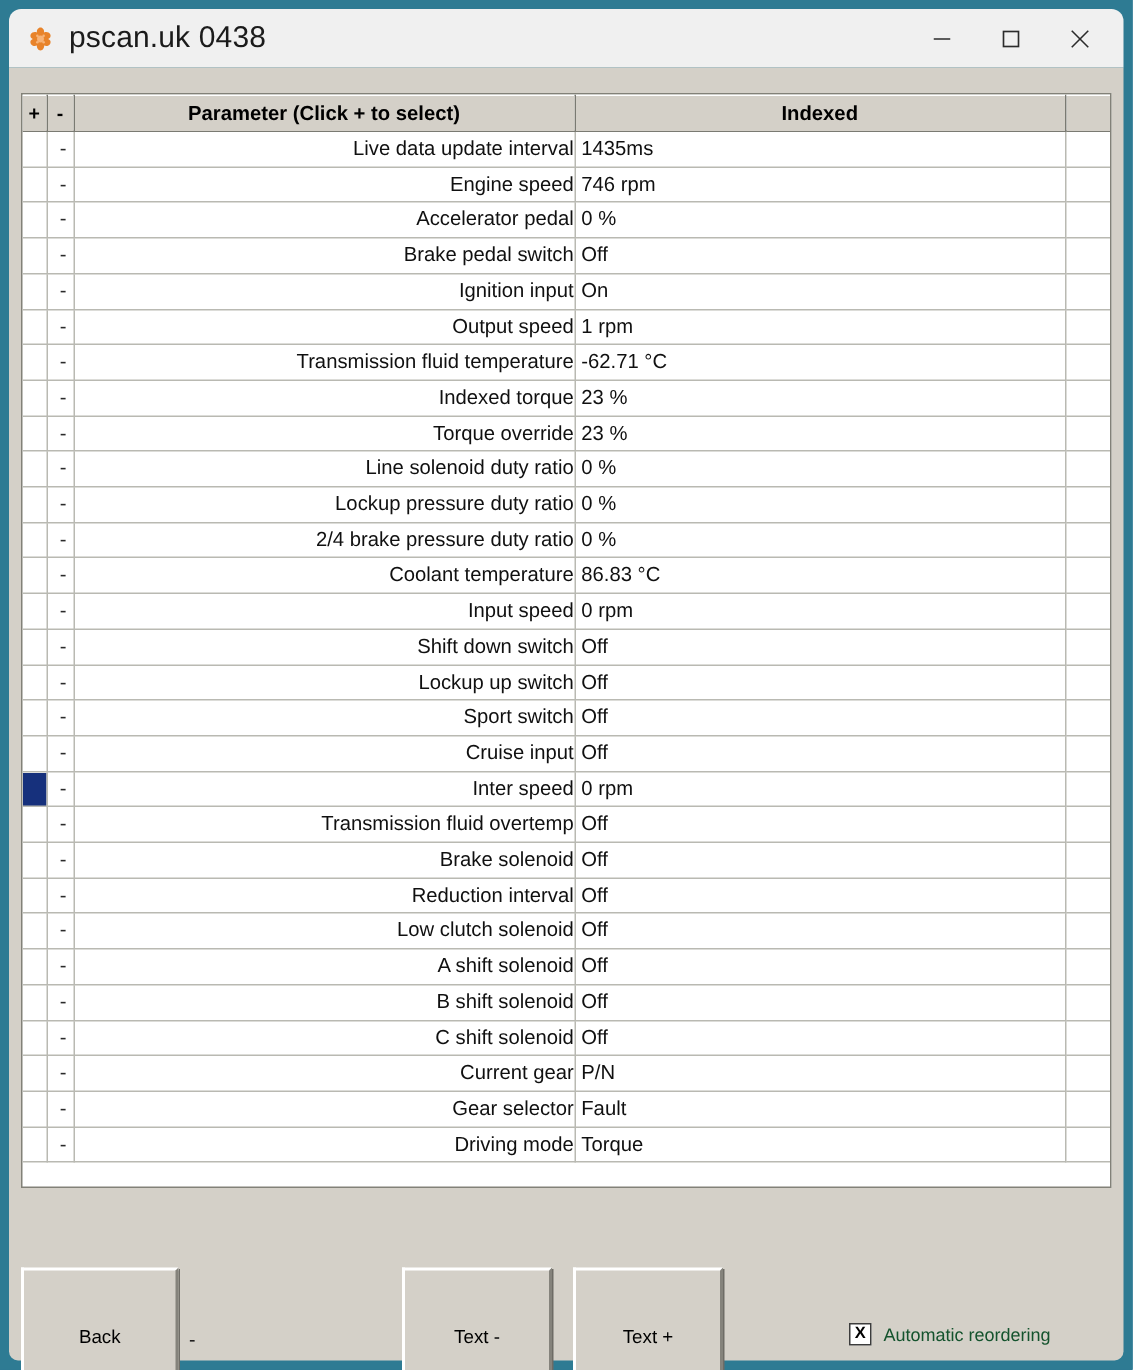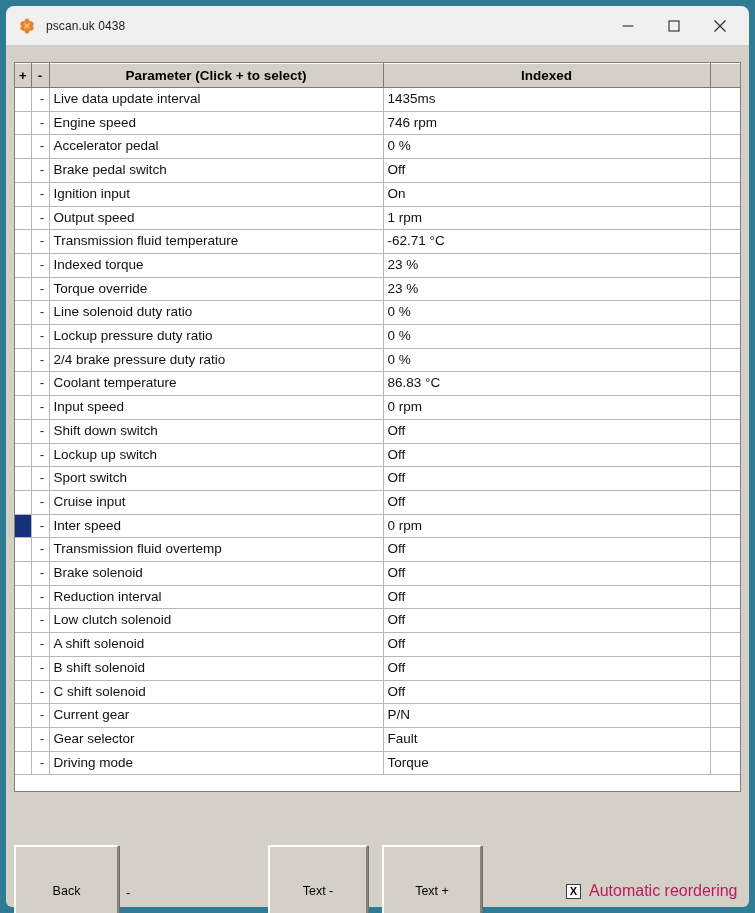--- a/index.html
+++ b/index.html
@@ -36,21 +36,21 @@
   }
   #app-icon {
     width: 18px; height: 18px;
     margin-left: 12px;
     position: relative;
     flex: none;
   }
   #app-icon svg { display:block; }
   #title-text {
     margin-left: 10px;
-    font-size: 12px;
+    font-size: 20px;
     color: #1b1b1b;
     letter-spacing: .1px;
     white-space: nowrap;
   }
   .wbtn {
     width: 46px;
     height: 39px;
     display: flex;
     align-items: center;
     justify-content: center;
@@ -128,21 +128,21 @@
   td.c-plus {
     padding: 0;
     text-align: center;
   }
   td.c-plus.sel { background: #16307c; }
   td.c-minus {
     text-align: center;
     padding: 0;
     color: #2a2a2a;
   }
-  td.c-param { padding-left: 5px; }
+  td.c-param { padding-left: 5px; text-align: right; }
   td.c-result { padding-left: 5px; }
   td.c-pad { border-right: none; background: #fff; }
 
   col.w-plus   { width: 16px; }
   col.w-minus  { width: 18px; }
   col.w-param  { width: 334px; }
   col.w-result { width: 327px; }
   col.w-pad    { width: 30px; }
 
   
@@ -197,22 +197,22 @@
     justify-content: center;
     font-size: 11px;
     font-weight: bold;
     color: #000;
     line-height: 1;
     font-family: "Liberation Sans", sans-serif;
     flex: none;
   }
   #reorder-label {
     margin-left: 8px;
-    font-size: 16px;
-    color: #be185d;
+    font-size: 12px;
+    color: #14532d;
     white-space: nowrap;
   }
 </style>
 </head>
 <body>
 
 <div id="window">
 
   <div id="titlebar">
     <div id="app-icon">

